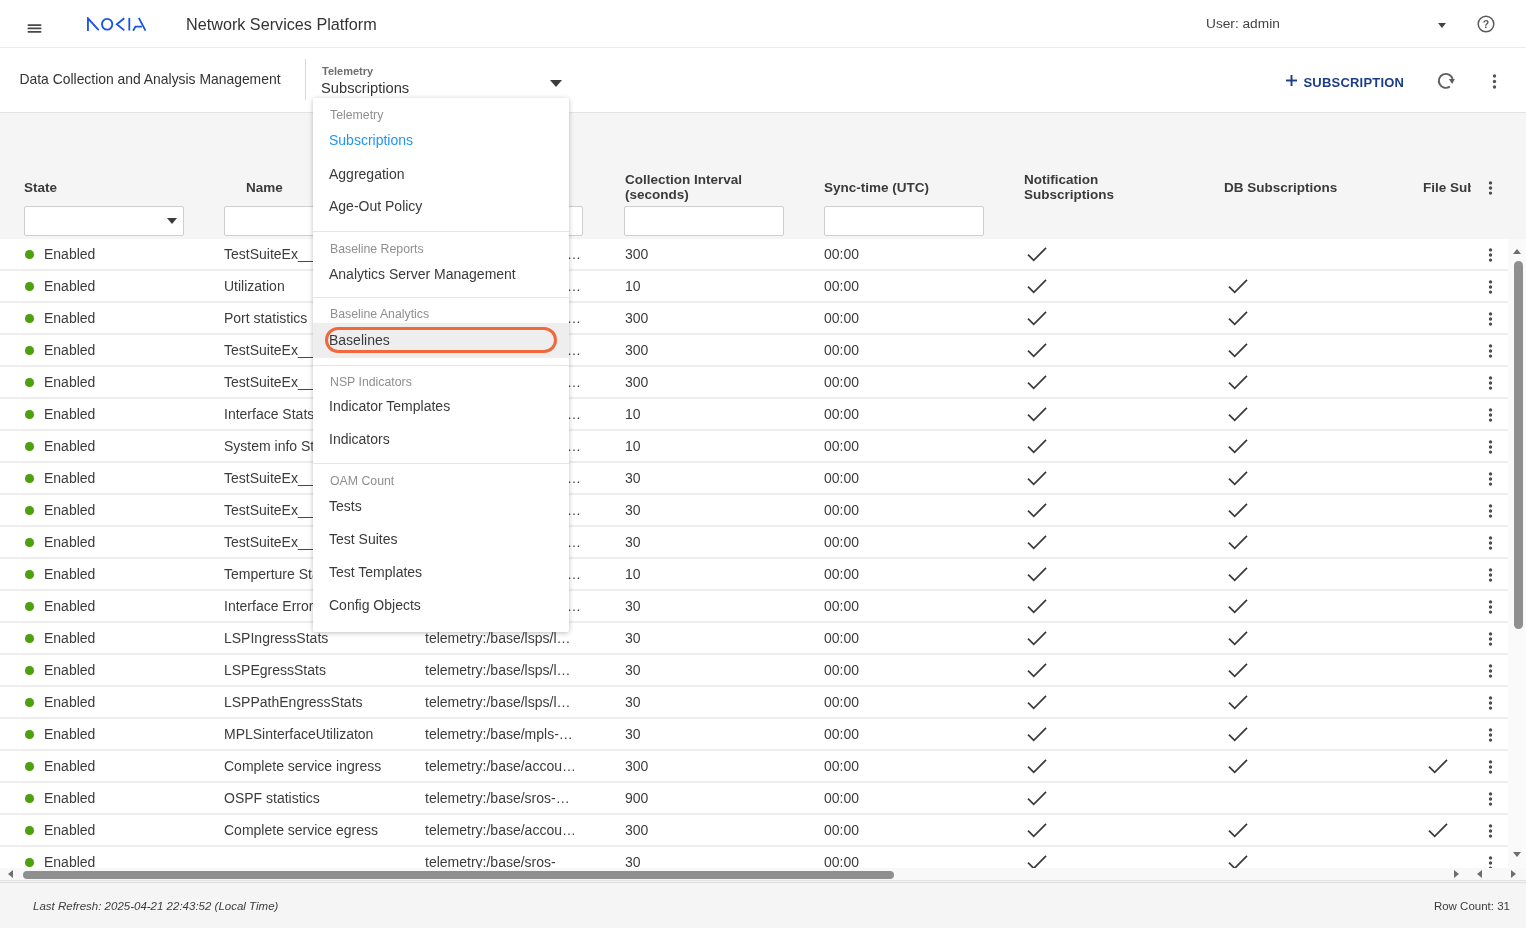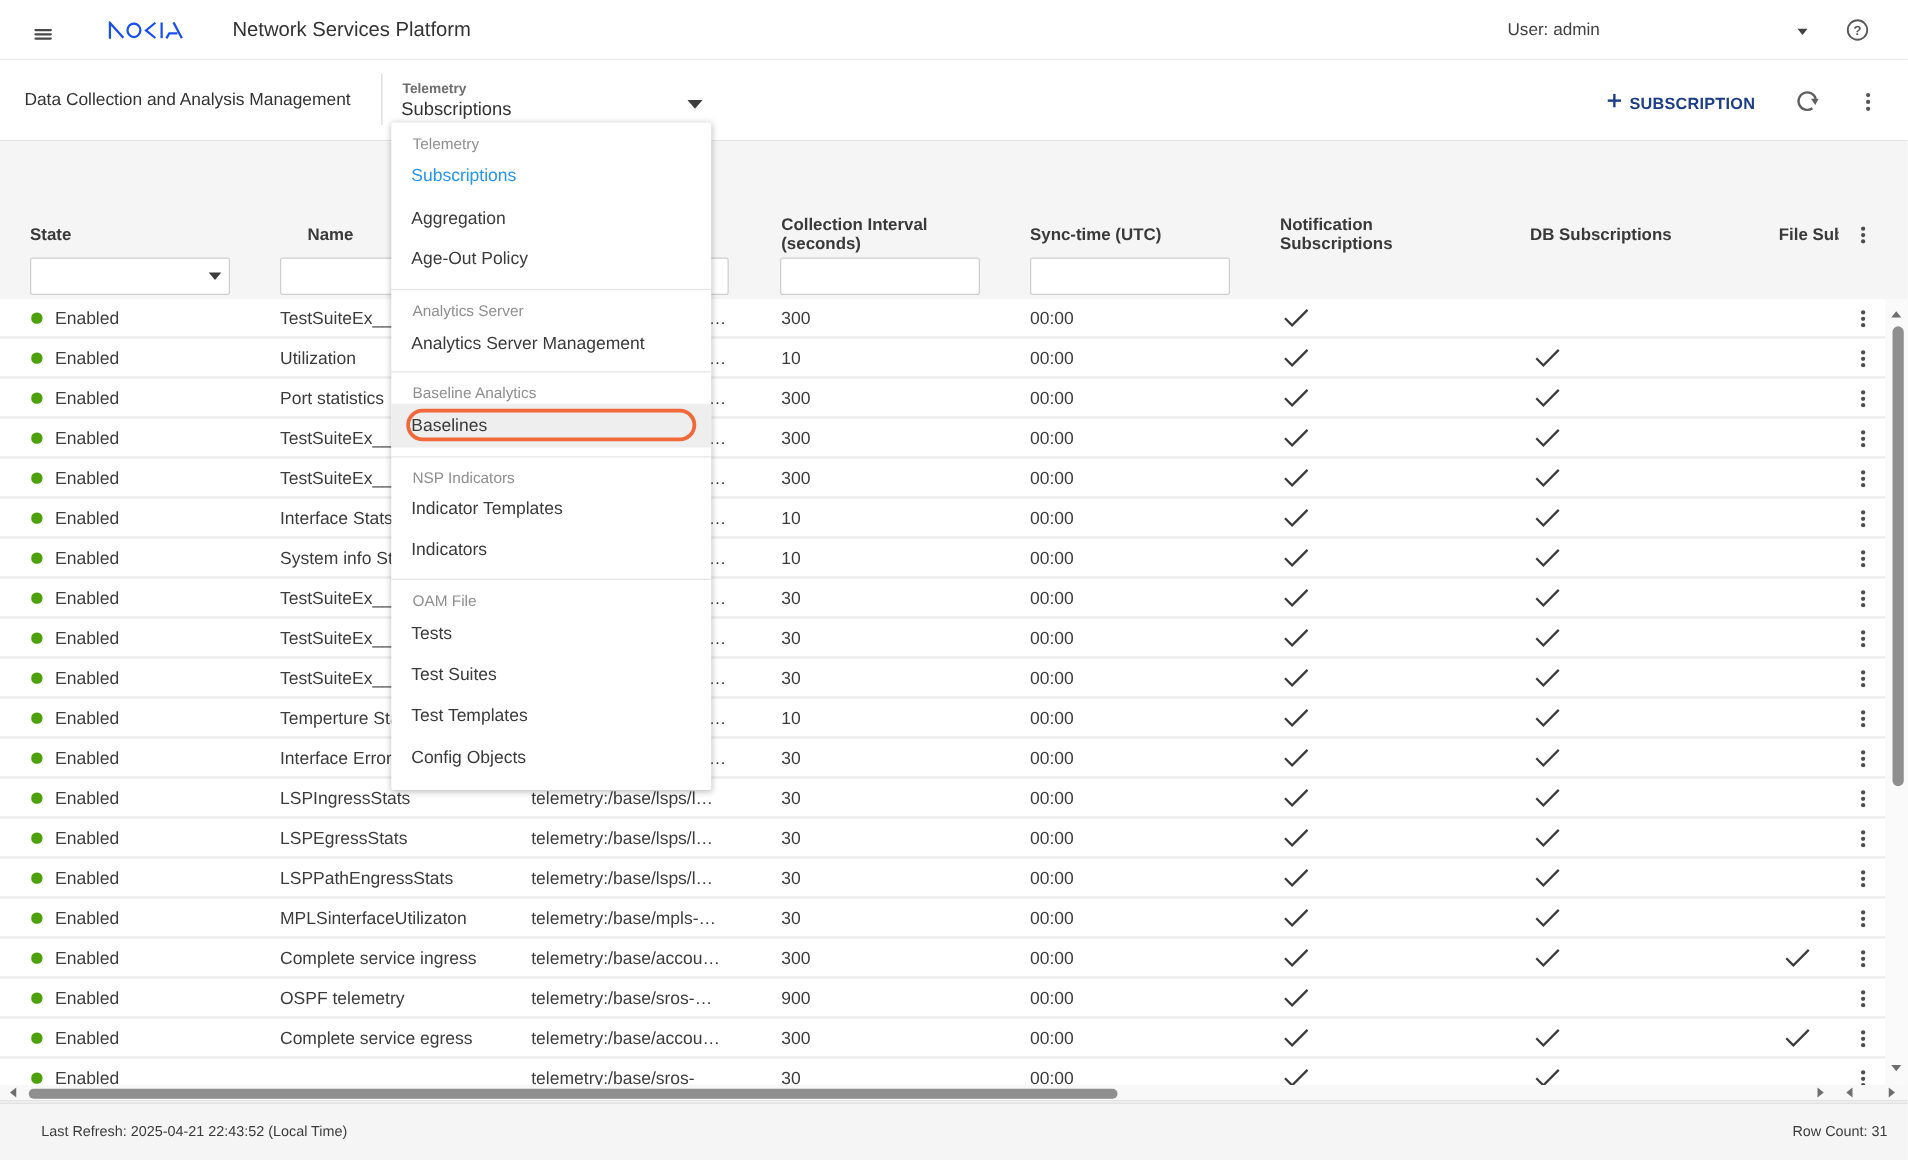--- a/index.html
+++ b/index.html
@@ -70,21 +70,21 @@
 #hsb .thumb { position:absolute; left:23px; top:3px; width:871px; height:8.5px; background:#8f8f8f; border-radius:4.5px; }
 #hsb .r1 { position:absolute; left:1454px; top:2.5px; width:0; height:0;
   border-top:4.5px solid transparent; border-bottom:4.5px solid transparent; border-left:5.5px solid #6e6e6e; }
 #hsb .l2 { position:absolute; left:1477px; top:2.5px; width:0; height:0;
   border-top:4.5px solid transparent; border-bottom:4.5px solid transparent; border-right:5.5px solid #6e6e6e; }
 #hsb .r2 { position:absolute; left:1511px; top:2.5px; width:0; height:0;
   border-top:4.5px solid transparent; border-bottom:4.5px solid transparent; border-left:5.5px solid #6e6e6e; }
 
 #footer { position:absolute; left:0; top:882px; width:1526px; height:46px; background:#f5f5f5;
   border-top:1px solid #ddd; }
-#footer .lr { position:absolute; left:33px; top:0; height:46px; line-height:46px; font-size:11.5px; color:#3c3c3c; }
+#footer .lr { position:absolute; left:33px; top:0; height:46px; line-height:46px; font-size:11.5px; color:#3c3c3c;font-style:italic; }
 #footer .rc { position:absolute; right:16px; top:0; height:46px; line-height:46px; font-size:11.5px; color:#3c3c3c; }
 
 #menu { position:absolute; left:313px; top:98px; width:256px; height:534px; background:#fff;
   border-radius:2px; box-shadow:0 1px 5px rgba(0,0,0,0.25); z-index:10; }
 .mlabel { position:absolute; left:17px; height:20px; line-height:20px; font-size:12.3px; color:#8f8f8f; }
 .mitem { position:absolute; left:16px; height:20px; line-height:20px; font-size:14px; color:#3a3a3a; }
 .mblue { color:#2196f3; }
 .mdiv { position:absolute; left:0; width:256px; height:1px; background:#e6e6e6; }
 .mhover { position:absolute; left:0; width:256px; height:35px; background:#eeeeee; }
 .mbox { position:absolute; left:12px; width:231.5px; height:26px; border:3px solid #f1683a; border-radius:13px; }
@@ -480,21 +480,21 @@
           </svg></div>
         <div class="kb"><svg width="5" height="14" viewBox="0 0 5 14">
             <circle cx="2.5" cy="1.9" r="1.7" fill="#4d4d4d"></circle>
             <circle cx="2.5" cy="7" r="1.7" fill="#4d4d4d"></circle>
             <circle cx="2.5" cy="12.1" r="1.7" fill="#4d4d4d"></circle>
           </svg></div>
       </div>
 <div class="row">
         <span class="dot"></span>
         <div class="c c-state">Enabled</div>
-        <div class="c c-name">OSPF telemetry</div>
+        <div class="c c-name">OSPF statistics</div>
         <div class="c c-p3">telemetry:/base/sros-…</div>
         <div class="c c-iv">900</div>
         <div class="c c-sy">00:00</div>
         <div class="ck ck-n"><svg width="20" height="15" viewBox="0 0 20 15">
             <path d="M1 7.6 L6.7 13.3 L19 0.9" fill="none" stroke="#3c3c3c" stroke-width="1.8"></path>
           </svg></div>
         <div class="kb"><svg width="5" height="14" viewBox="0 0 5 14">
             <circle cx="2.5" cy="1.9" r="1.7" fill="#4d4d4d"></circle>
             <circle cx="2.5" cy="7" r="1.7" fill="#4d4d4d"></circle>
             <circle cx="2.5" cy="12.1" r="1.7" fill="#4d4d4d"></circle>
@@ -557,30 +557,30 @@
 <div id="footer">
   <div class="lr">Last Refresh: 2025-04-21 22:43:52 (Local Time)</div>
   <div class="rc">Row Count: 31</div>
 </div>
 <div id="menu">
 <div class="mlabel" style="top:7px">Telemetry</div>
 <div class="mitem mblue" style="top:32px">Subscriptions</div>
 <div class="mitem" style="top:66px">Aggregation</div>
 <div class="mitem" style="top:98px">Age-Out Policy</div>
 <div class="mdiv" style="top:132.5px"></div>
-<div class="mlabel" style="top:140.5px">Analytics Server</div>
+<div class="mlabel" style="top:140.5px">Baseline Reports</div>
 <div class="mitem" style="top:166px">Analytics Server Management</div>
 <div class="mdiv" style="top:199px"></div>
 <div class="mlabel" style="top:206px">Baseline Analytics</div>
 <div class="mhover" style="top:224.5px"></div>
 <div class="mbox" style="top:229px"></div>
 <div class="mitem" style="top:232px">Baselines</div>
 <div class="mdiv" style="top:267px"></div>
 <div class="mlabel" style="top:273.5px">NSP Indicators</div>
 <div class="mitem" style="top:298px">Indicator Templates</div>
 <div class="mitem" style="top:330.5px">Indicators</div>
 <div class="mdiv" style="top:365px"></div>
-<div class="mlabel" style="top:373px">OAM File</div>
+<div class="mlabel" style="top:373px">OAM Count</div>
 <div class="mitem" style="top:398px">Tests</div>
 <div class="mitem" style="top:430.5px">Test Suites</div>
 <div class="mitem" style="top:463.5px">Test Templates</div>
 <div class="mitem" style="top:496.5px">Config Objects</div>
 </div>
 
 </body></html>

